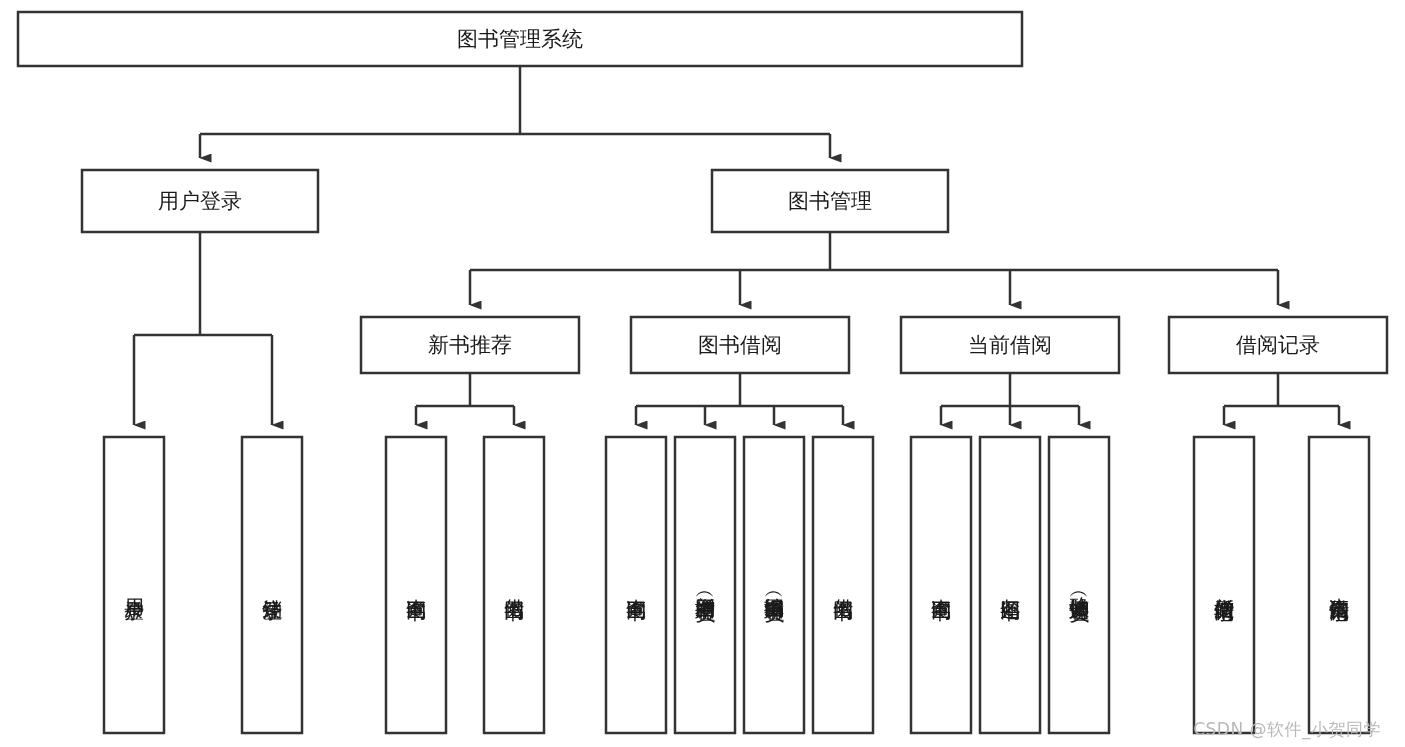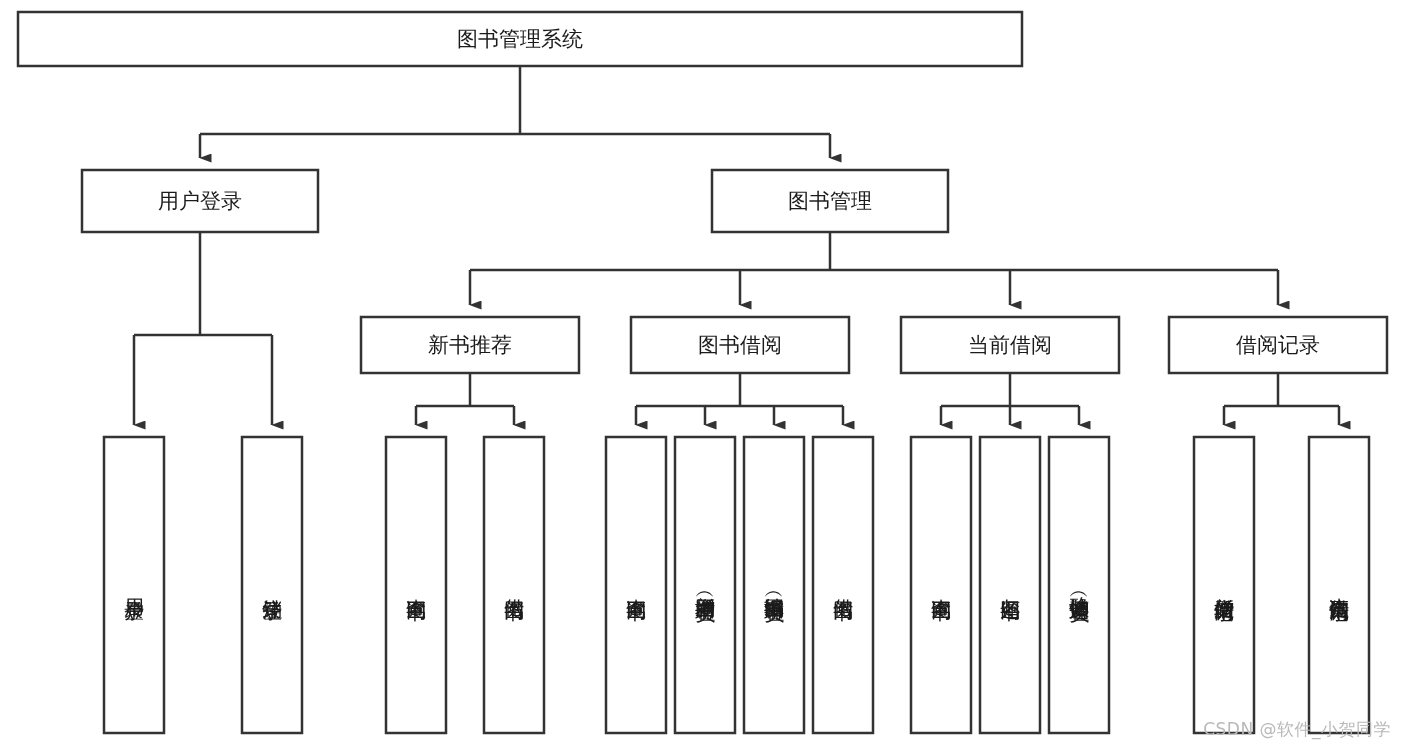--- a/index.html
+++ b/index.html
@@ -58,21 +58,21 @@
     text-orientation: upright;
     display: flex;
     align-items: center;
     justify-content: center;
     letter-spacing: 1px;
     white-space: nowrap;
     pointer-events: none;
   }
   .watermark {
     position: absolute;
-    right: 14px;
+    right: 24px;
     bottom: 6px;
     font-family: "DejaVu Sans", "Liberation Sans", sans-serif;
     font-size: 17px;
     color: #b9b9b9;
     letter-spacing: 0.5px;
     white-space: nowrap;
   }
 </style>
 </head>
 <body>

